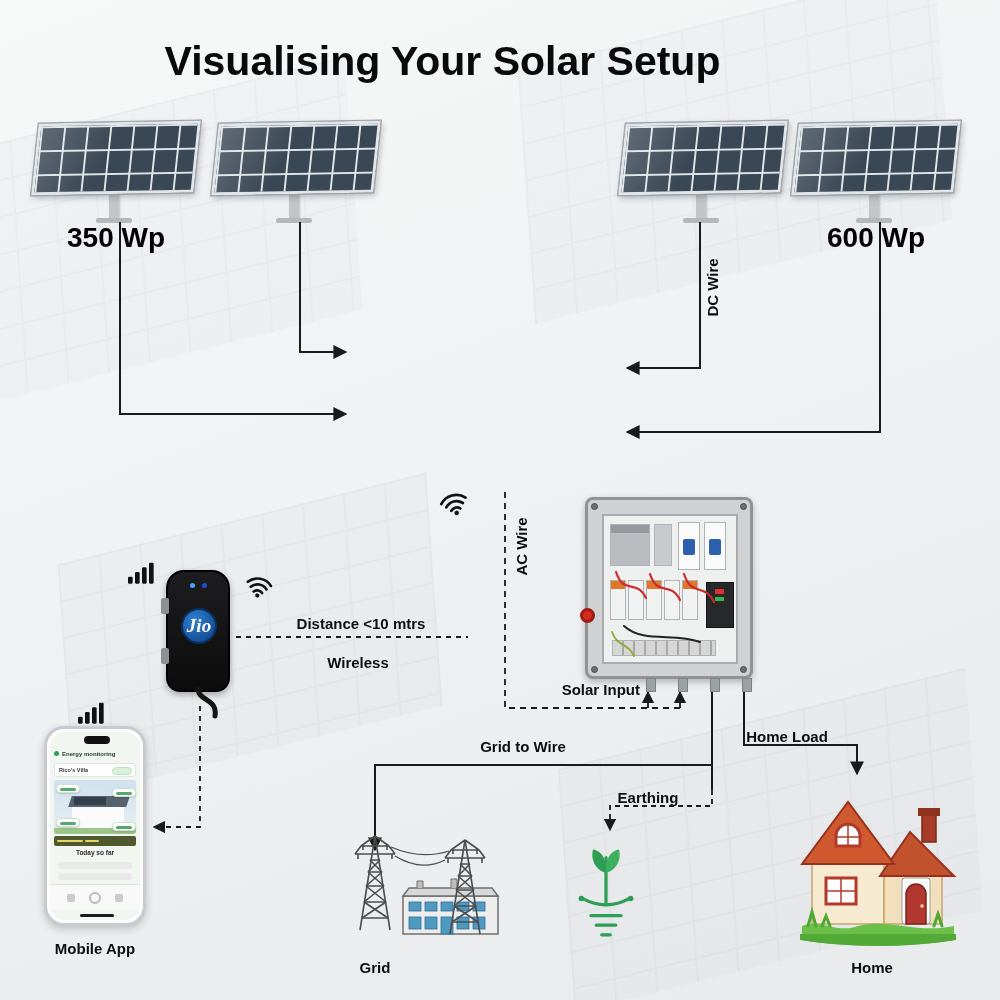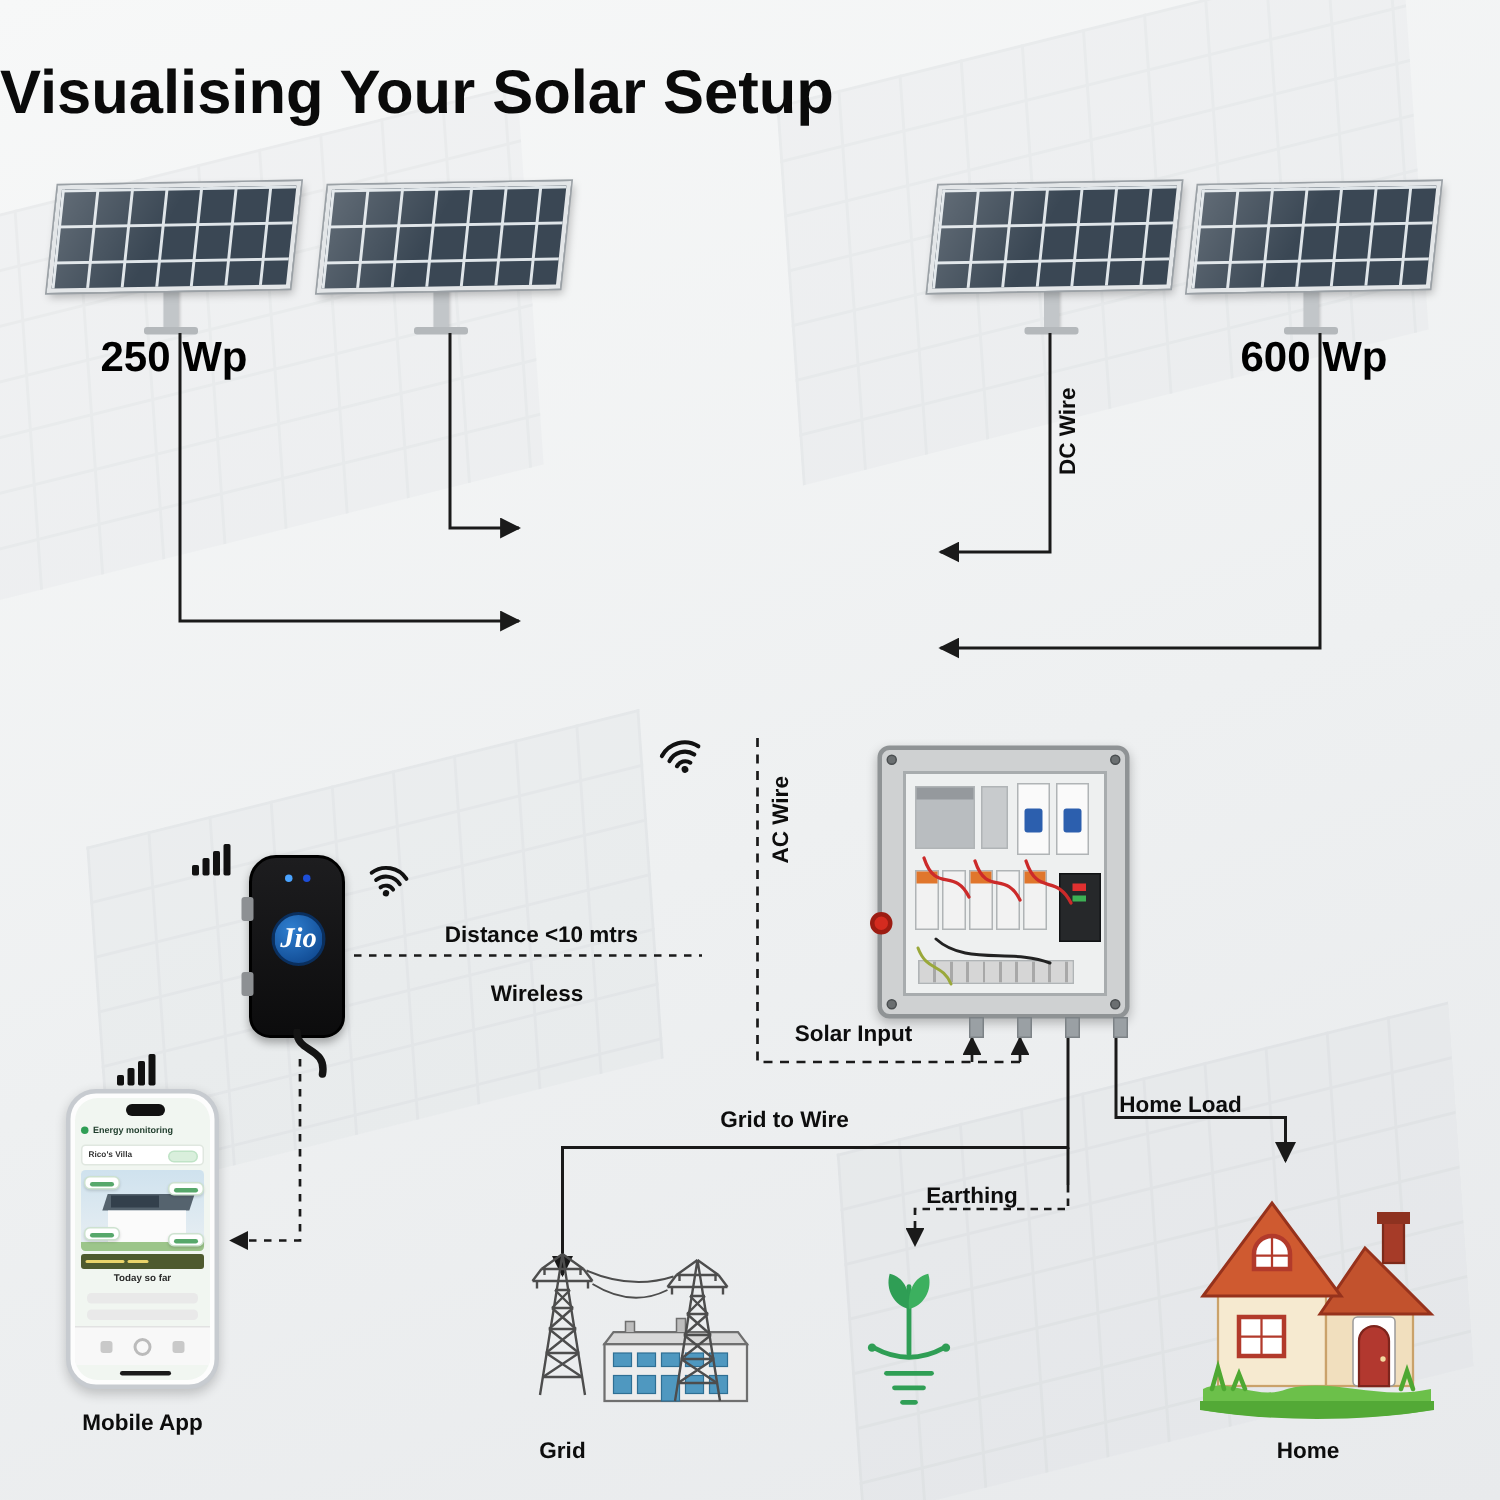--- a/index.html
+++ b/index.html
@@ -4,21 +4,21 @@
 <style>
   *{box-sizing:border-box}
   html,body{margin:0;padding:0;background:#fff}
   .canvas{position:relative;width:1000px;height:1000px;overflow:hidden;
     background:linear-gradient(160deg,#f7f8f8 0%,#eef0f1 55%,#e8eaec 100%);
     font-family:"Liberation Sans",sans-serif;color:#111}
   .abs{position:absolute}
   .ghost{position:absolute;opacity:.10;background-color:#c6ccd2;
     background-image:linear-gradient(90deg,#8d97a0 2px,transparent 2px),linear-gradient(#8d97a0 2px,transparent 2px);
     background-size:42px 36px;transform:rotate(-14deg) skewX(-10deg)}
-  .title{position:absolute;left:0;top:38px;width:885px;text-align:left;font-size:41px;font-weight:800;color:#0a0a0a}
+  .title{position:absolute;left:0;top:38px;width:885px;text-align:center;font-size:41px;font-weight:800;color:#0a0a0a}
   .watt{position:absolute;width:162px;text-align:center;font-size:28px;font-weight:700;color:#000}
   .lbl{position:absolute;font-weight:700;font-size:15px;color:#0d0d0d;text-align:center}
   .vlabel{position:absolute;font-weight:700;font-size:15px;color:#0d0d0d;text-align:center;transform:rotate(-90deg)}
   
   .sp-face{width:162px;height:72px;background-color:#3a4754;
     background-image:linear-gradient(115deg,rgba(255,255,255,.20),rgba(255,255,255,0) 45%),
       linear-gradient(90deg,#dfe5e9 2px,transparent 2px),linear-gradient(#dfe5e9 2px,transparent 2px);
     background-size:100% 100%,23px 24px,23px 24px;
     border:3px solid #e3e6e8;outline:1px solid #9aa0a5;
     transform:skewX(-7deg) rotate(-1deg);box-shadow:2px 3px 6px rgba(0,0,0,.25)}
@@ -106,21 +106,21 @@
     <div class="sp-face"></div>
     <div class="sp-pole"></div>
     <div class="sp-base"></div>
   </div>
   <div class="abs" style="left:795px;top:122px">
     <div class="sp-face"></div>
     <div class="sp-pole"></div>
     <div class="sp-base"></div>
   </div>
 
-  <div class="watt" style="left:35px;top:222px">250 Wp</div>
+  <div class="watt" style="left:35px;top:222px">350 Wp</div>
   <div class="watt" style="left:795px;top:222px">600 Wp</div>
 
   <svg class="abs" style="left:0;top:0;z-index:2" width="1000" height="1000" viewBox="0 0 1000 1000">
     <defs>
       <marker id="arr" viewBox="0 0 10 10" refX="9" refY="5" markerWidth="7" markerHeight="7" orient="auto">
         <path d="M0,0 L10,5 L0,10 Z" fill="#1a1a1a"></path>
       </marker>
     </defs>
     <g fill="none" stroke="#1a1a1a">
       <polyline points="120,222 120,414 346,414" stroke-width="2" marker-end="url(#arr)"></polyline>
@@ -136,21 +136,21 @@
       <line x1="712" y1="765" x2="712" y2="790" stroke-width="2"></line>
       <polyline points="712,790 712,806 610,806 610,830" stroke-width="1.8" stroke-dasharray="5 4" marker-end="url(#arr)"></polyline>
       <polyline points="744,691 744,745 857,745 857,774" stroke-width="2" marker-end="url(#arr)"></polyline>
     </g>
   </svg>
 
   <div class="vlabel" style="left:672px;top:279px;width:80px">DC Wire</div>
   <div class="vlabel" style="left:486px;top:538px;width:70px">AC Wire</div>
   <div class="lbl" style="left:281px;top:615px;width:160px">Distance &lt;10 mtrs</div>
   <div class="lbl" style="left:298px;top:654px;width:120px">Wireless</div>
-  <div class="lbl" style="left:509px;top:681px;width:120px;text-align:center">Solar Input</div>
+  <div class="lbl" style="left:520px;top:681px;width:120px;text-align:right">Solar Input</div>
   <div class="lbl" style="left:443px;top:738px;width:160px">Grid to Wire</div>
   <div class="lbl" style="left:588px;top:789px;width:120px">Earthing</div>
   <div class="lbl" style="left:727px;top:728px;width:120px">Home Load</div>
   <div class="lbl" style="left:25px;top:940px;width:140px">Mobile App</div>
   <div class="lbl" style="left:315px;top:959px;width:120px">Grid</div>
   <div class="lbl" style="left:812px;top:959px;width:120px">Home</div>
 
 
   <svg class="abs" style="left:438px;top:490px;transform:rotate(-15deg);z-index:3" width="32" height="26" viewBox="0 0 28 22">
     <g fill="none" stroke="#111" stroke-width="2.4" stroke-linecap="round">

